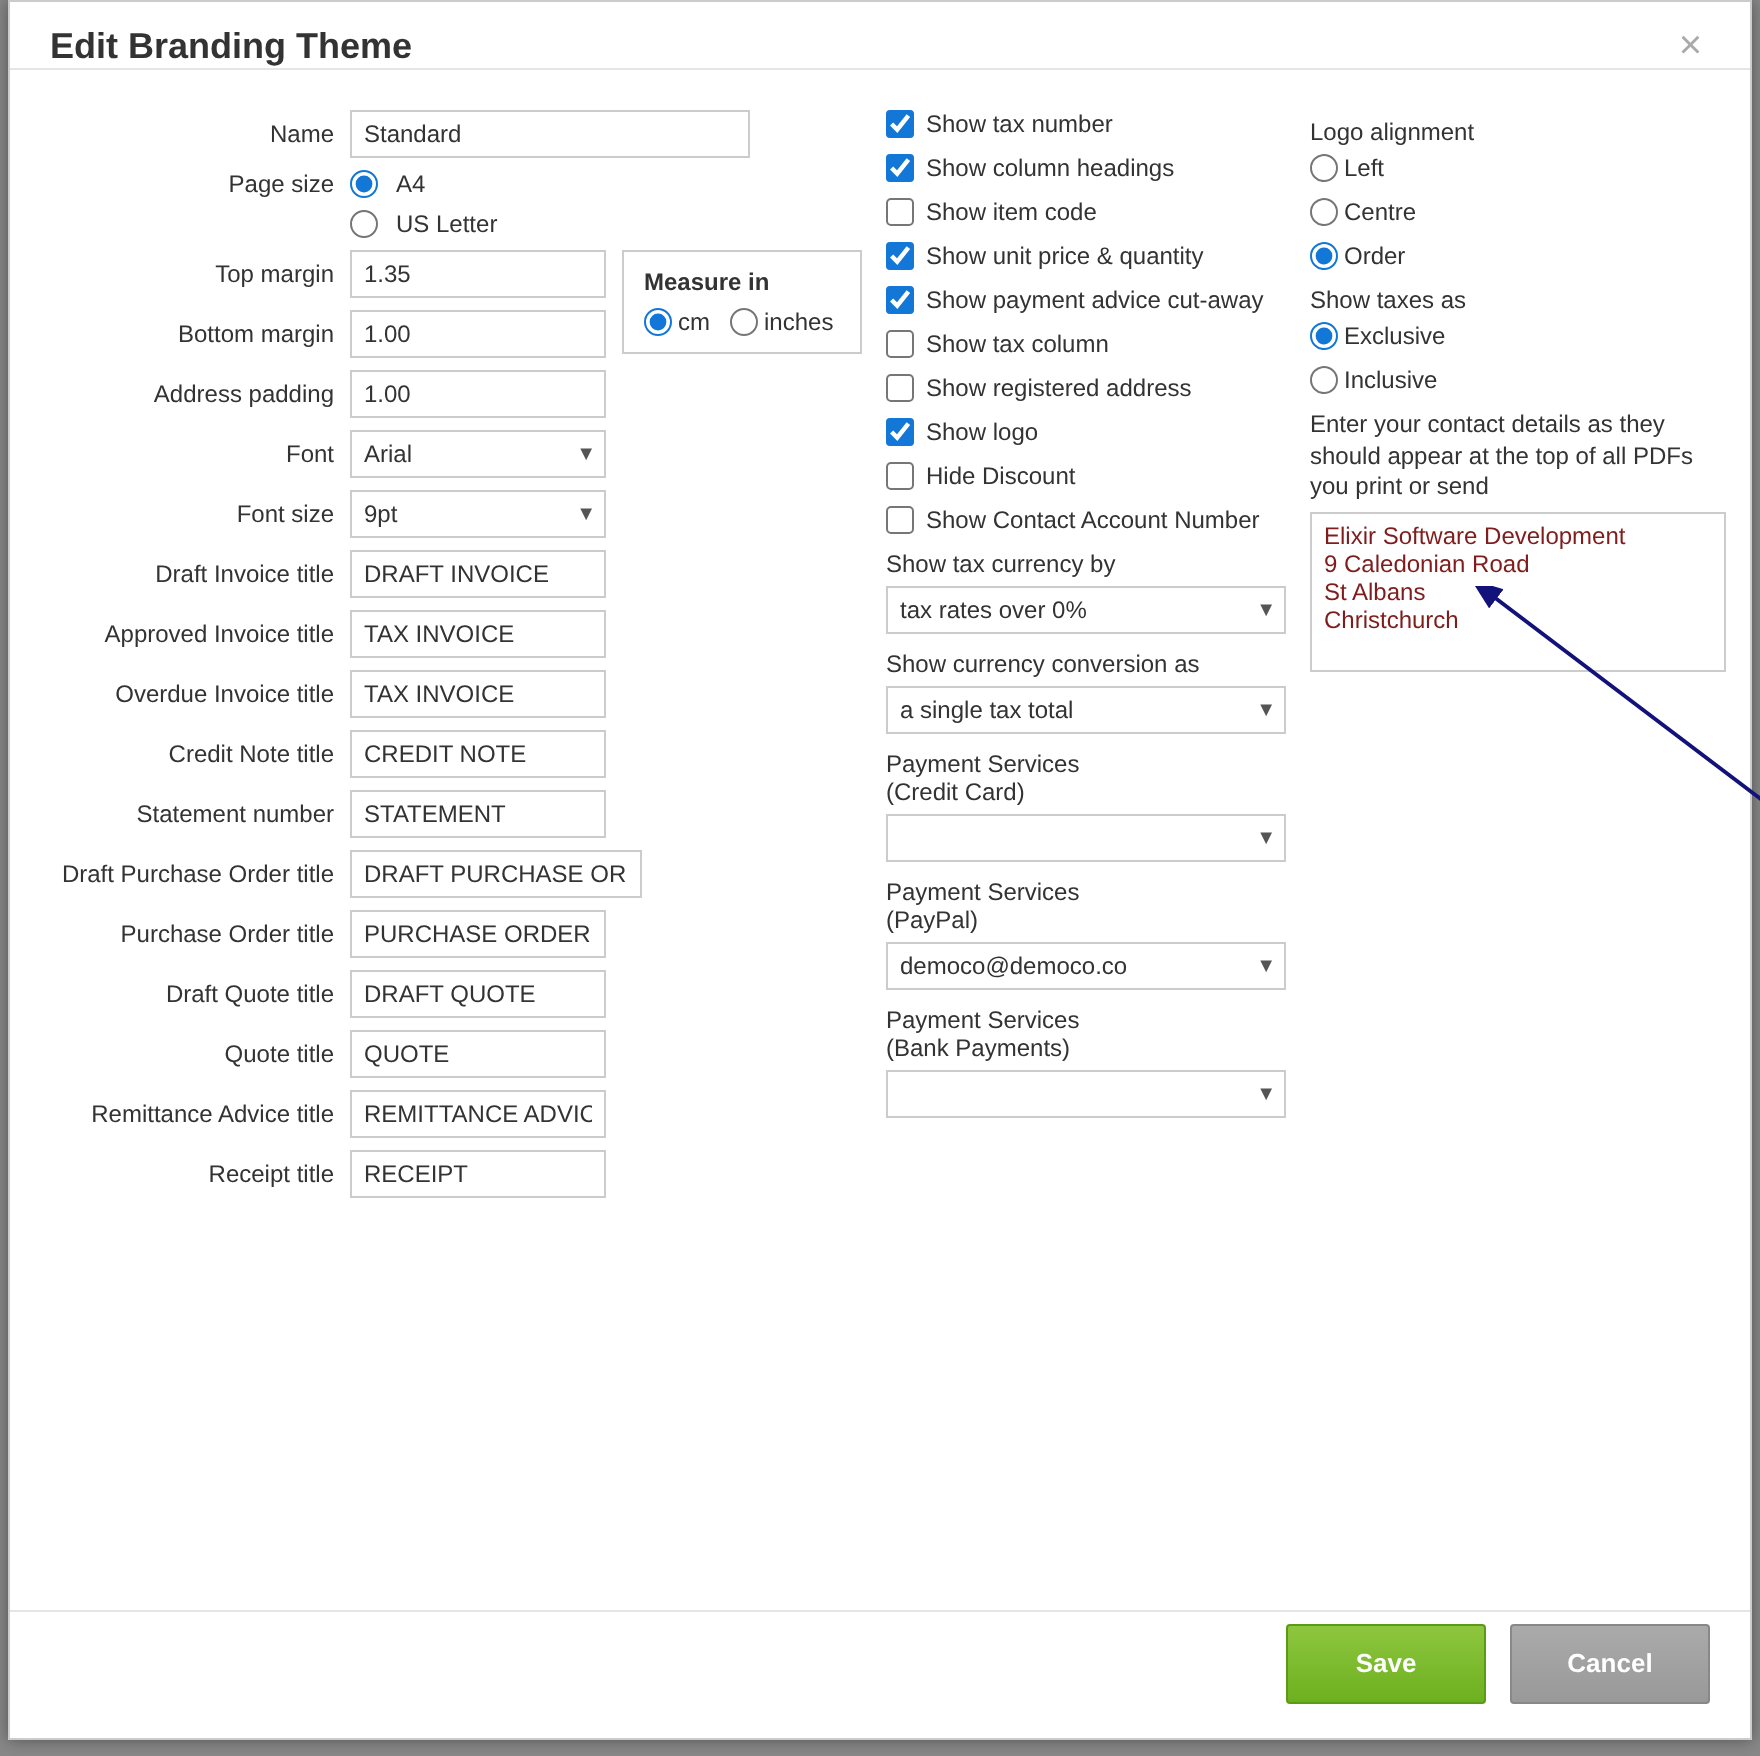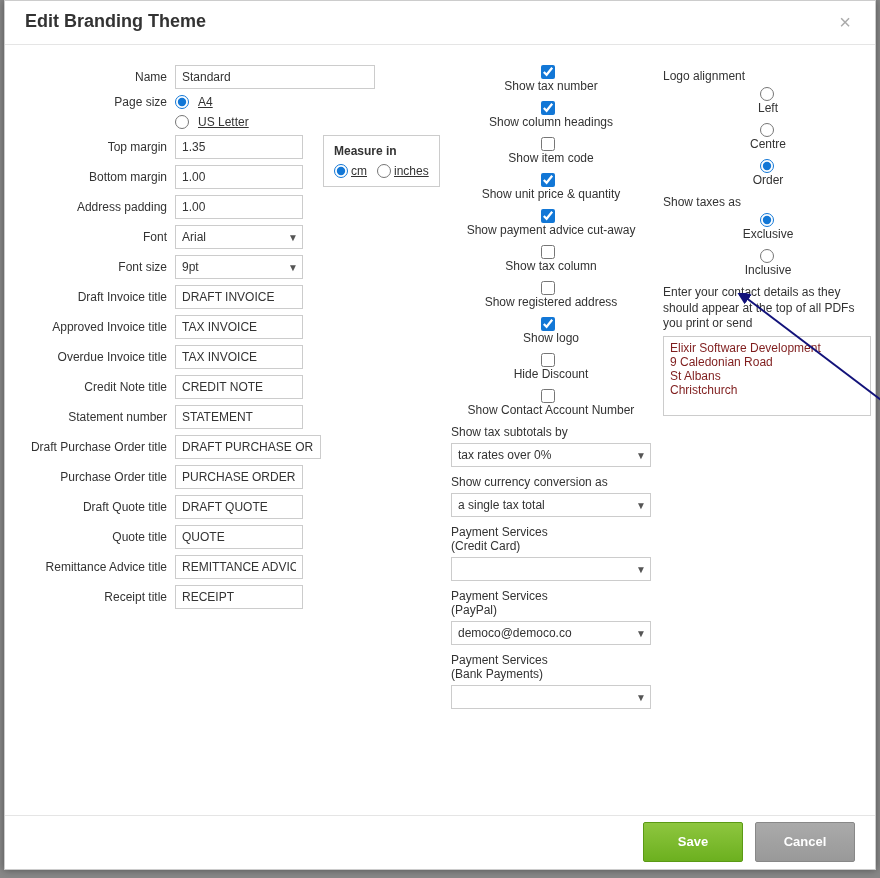--- a/index.html
+++ b/index.html
@@ -16,25 +16,25 @@
   .modal {
     position: absolute;
     top: 0; left: 4px;
     width: 872px;
     height: 870px;
     background: #fff;
     border: 1px solid #ccc;
     box-shadow: 0 0 8px rgba(0,0,0,0.4);
   }
   .modal-header {
-    height: 44px;
+    height: 34px;
     border-bottom: 1px solid #e5e5e5;
     padding: 12px 20px;
     display: flex;
-    align-items: flex-end;
+    align-items: flex-start;
     justify-content: space-between;
   }
   .modal-title {
     font-size: 18px;
     font-weight: bold;
     color: #333;
   }
   .close-btn {
     color: #aaa;
     font-size: 20px;
@@ -69,40 +69,40 @@
   input[type=text] {
     height: 24px;
     padding: 2px 6px;
     border: 1px solid #ccc;
     font-size: 12px;
     color: #333;
   }
   .txt-200 { width: 200px; }
   .txt-128 { width: 128px; }
 
-  .radio-group { display: flex; align-items: flex-end; gap: 6px; text-decoration: underline; }
+  .radio-group { display: flex; align-items: flex-end; gap: 6px; }
   input[type=radio] { accent-color: #1277d6; margin:0 3px 0 0; width:14px; height:14px; }
   input[type=checkbox]{ accent-color: #1277d6; margin:0 6px 0 0; width:14px; height:14px; }
 
   .select {
     display:inline-flex; align-items:center; justify-content:space-between;
     height: 24px; border:1px solid #ccc; padding: 2px 4px 2px 6px;
     font-size:12px; color:#333; background:#fff;
   }
   .select .caret { font-size:10px; color:#555; }
   .sel-128 { width: 128px; }
   .sel-200 { width: 200px; }
 
   .measure-box {
     border:1px solid #ccc; padding:8px 10px; font-size:12px;
     position: relative; margin-top:0;
   }
   .measure-box .mtitle { font-weight:bold; margin-bottom:6px; }
 
-  .cb-row { display:flex; align-items:center; margin-bottom:8px; font-size:12px;flex-direction:column; }
+  .cb-row { display:flex; align-items:flex-start; margin-bottom:8px; font-size:12px; }
   .section-label { font-size:12px; margin:8px 0 4px; }
 
   textarea {
     border:1px solid #ccc; font-size:12px; font-family:inherit;
     padding:4px 6px; resize:none; color:#7f1d1d;
   }
 
   .modal-footer {
     border-top:1px solid #e5e5e5;
     height: 52px;
@@ -150,21 +150,21 @@
         </div>
       </div>
       <div class="form-row">
         <label class="lbl"></label>
         <div class="radio-group">
           <input type="radio" name="ps" style="">
           <span>US Letter</span>
         </div>
       </div>
 
-      <div style="display:flex; align-items:flex-start; gap:20px;">
+      <div style="display:flex; align-items:flex-start; gap:8px;">
         <div>
           <div class="form-row">
             <label class="lbl">Top margin</label>
             <input type="text" class="txt-128" value="1.35" style="">
           </div>
           <div class="form-row">
             <label class="lbl">Bottom margin</label>
             <input type="text" class="txt-128" value="1.00" style="">
           </div>
         </div>
@@ -288,21 +288,21 @@
             </div>
           <div class="cb-row">
               <input type="checkbox" style="">
               <span>Hide Discount</span>
             </div>
           <div class="cb-row">
               <input type="checkbox" style="">
               <span>Show Contact Account Number</span>
             </div>
 
-          <div class="section-label">Show tax subtotals by</div>
+          <div class="section-label">Show tax currency by</div>
           <div class="select sel-200">
             <span>tax rates over 0%</span>
             <span class="caret">▼</span>
           </div>
 
           <div class="section-label">Show currency conversion as</div>
           <div class="select sel-200">
             <span>a single tax total</span>
             <span class="caret">▼</span>
           </div>

